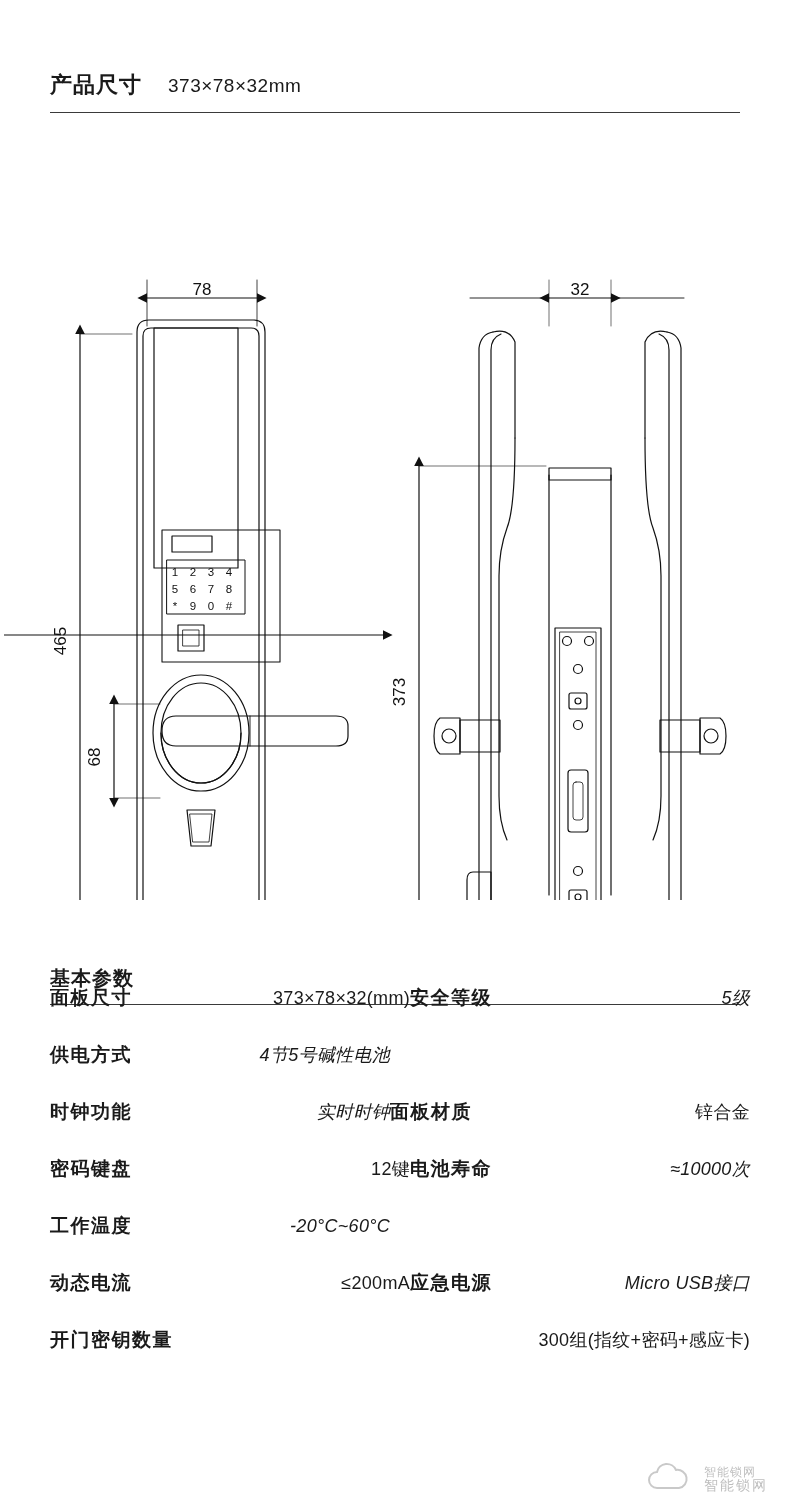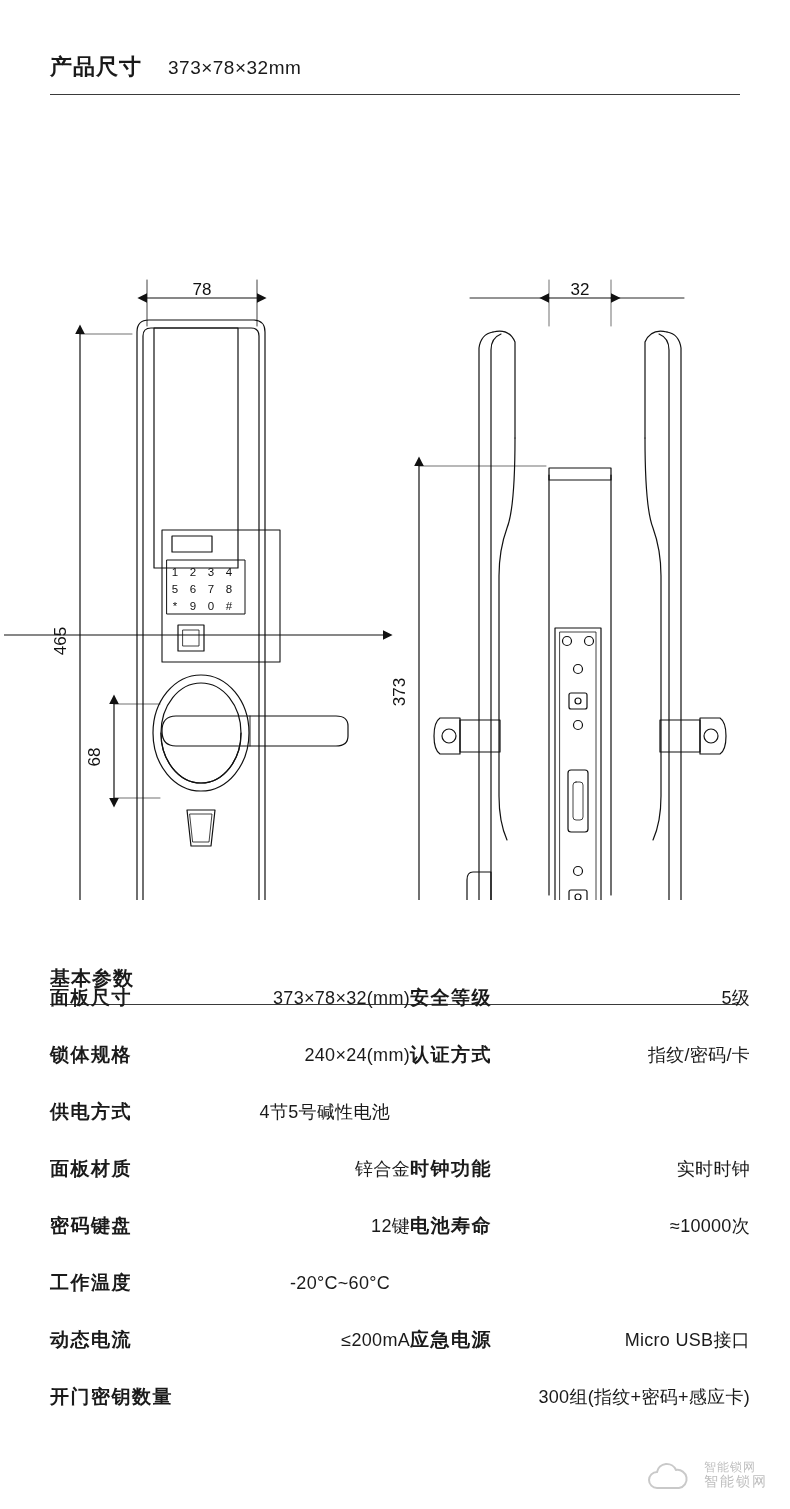--- a/index.html
+++ b/index.html
@@ -98,33 +98,33 @@
     white-space: nowrap;
   }
   .cell .value {
     font-size: 18px;
     letter-spacing: 0.3px;
     white-space: nowrap;
   }
   .cell.left .label { width: 112px; }
   .cell.left .value { margin-left: 10px; }
   .cell.right .label { width: 108px; }
-  .cell.right .value { margin-left: 10px; }
+  .cell.right .value { margin-left: 10px; font-style: italic; }
 
   .spec-row.wide .cell.left { width: 700px; }
   .spec-row.wide .cell.left .label { width: auto; }
   .spec-row.wide .cell.left .value { margin-left: 34px; }
 
   
   .watermark {
     position: absolute;
     right: 22px;
     bottom: 16px;
     display: flex;
-    align-items: flex-start;
+    align-items: flex-end;
     gap: 13px;
     opacity: 0.45;
   }
   .watermark .cloud {
     width: 46px;
     height: 32px;
     position: relative;
   }
   .watermark .wm-text {
     display: flex;
@@ -139,21 +139,21 @@
   .watermark .wm-text span.small {
     font-size: 12px;
     letter-spacing: 1px;
   }
 </style>
 </head>
 <body>
 
 <div class="page">
 
-  <div class="section-head" style="top:52px;text-align:center;">
+  <div class="section-head" style="top:70px;text-align:center;">
     <div class="title-row">
       <div class="title">产品尺寸</div>
       <div class="subtitle">373×78×32mm</div>
     </div>
     <div class="rule"></div>
   </div>
 
   <div class="drawing">
     <svg width="790" height="780" viewBox="0 0 790 780" xmlns="http://www.w3.org/2000/svg">
       <defs>
@@ -336,47 +336,37 @@
       <div class="cell left">
         <div class="label">面板尺寸</div>
         <div class="value">373×78×32(mm)</div>
       </div>
       <div class="cell right">
         <div class="label">安全等级</div>
         <div class="value">5级</div>
       </div>
     </div>
 
-    <div class="spec-row">
-      <div class="cell left">
-        <div class="label">锁体规格</div>
-        <div class="value">240×24(mm)</div>
-      </div>
-      <div class="cell right">
-        <div class="label">认证方式</div>
-        <div class="value">指纹/密码/卡</div>
-      </div>
-    </div>
 
 
     <div class="spec-row">
       <div class="cell right">
         <div class="label">供电方式</div>
         <div class="value">4节5号碱性电池</div>
       </div>
     </div>
 
     <div class="spec-row">
+      <div class="cell right">
+        <div class="label">时钟功能</div>
+        <div class="value">实时时钟</div>
+      </div>
       <div class="cell left">
         <div class="label">面板材质</div>
         <div class="value">锌合金</div>
-      </div>
-      <div class="cell right">
-        <div class="label">时钟功能</div>
-        <div class="value">实时时钟</div>
       </div>
     </div>
 
     <div class="spec-row">
       <div class="cell left">
         <div class="label">密码键盘</div>
         <div class="value">12键</div>
       </div>
       <div class="cell right">
         <div class="label">电池寿命</div>

